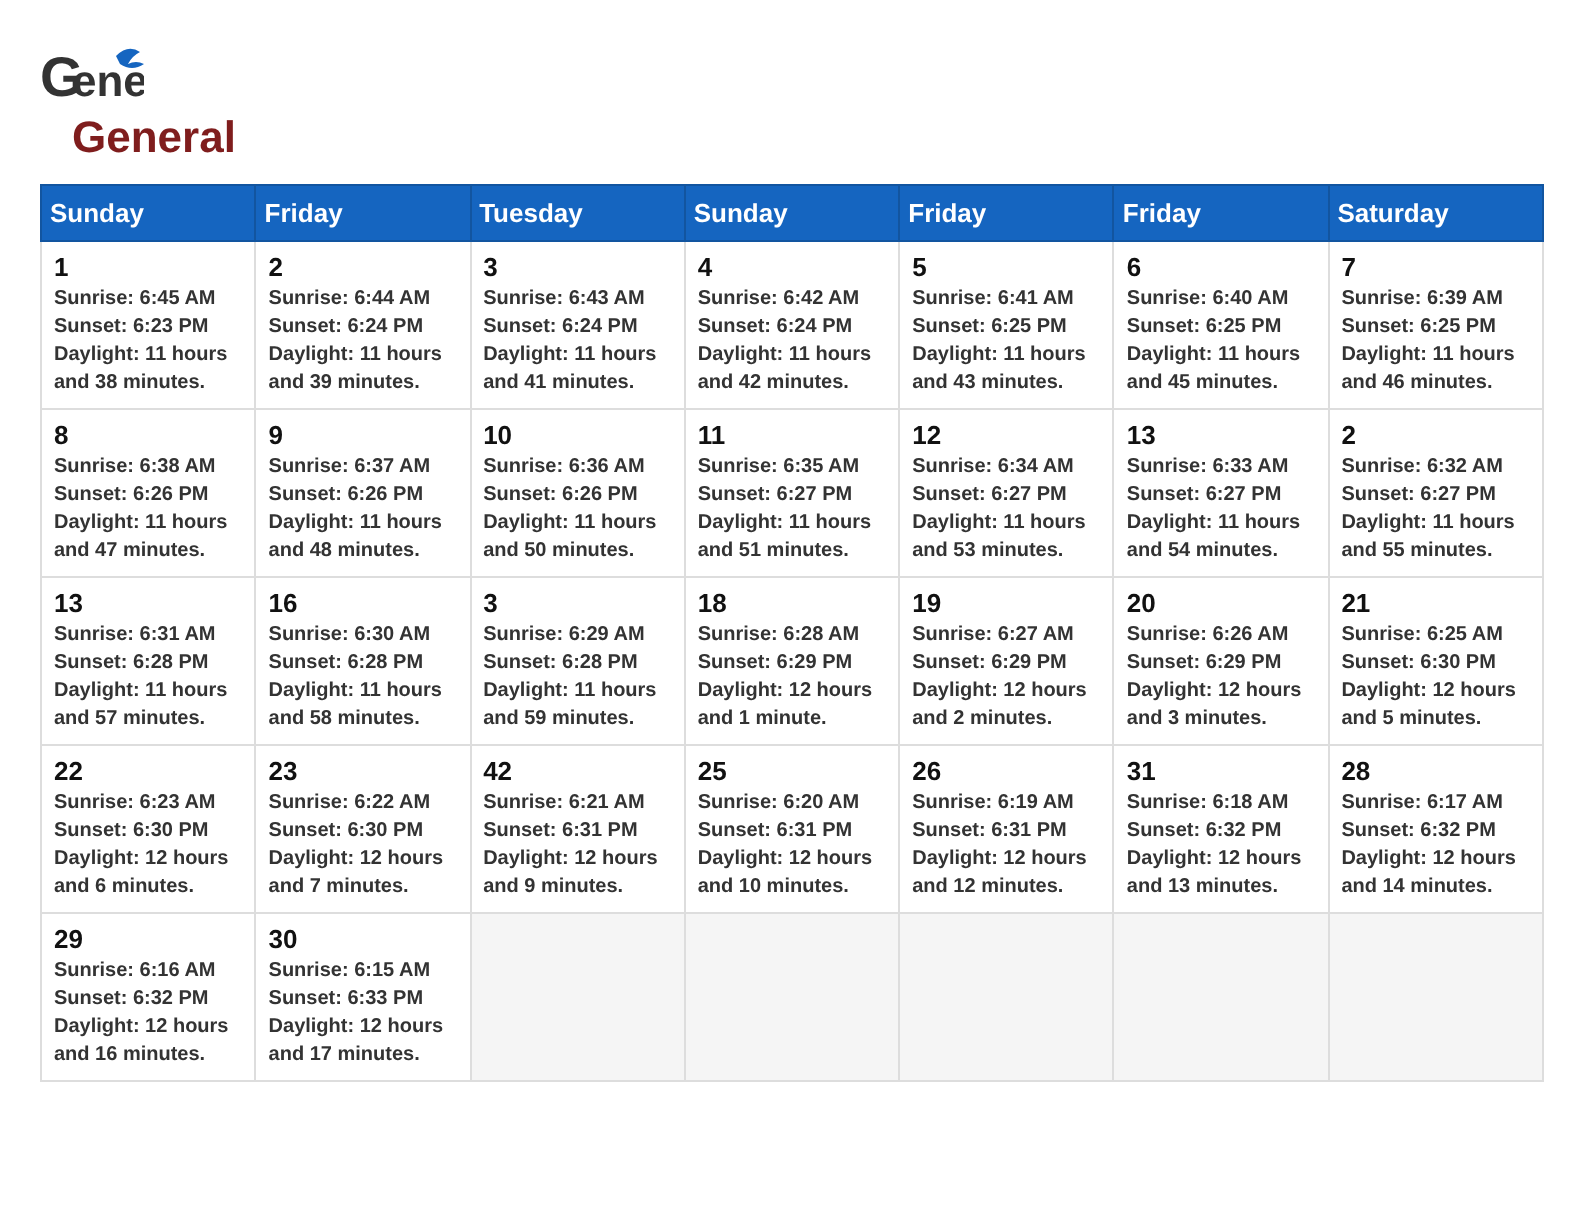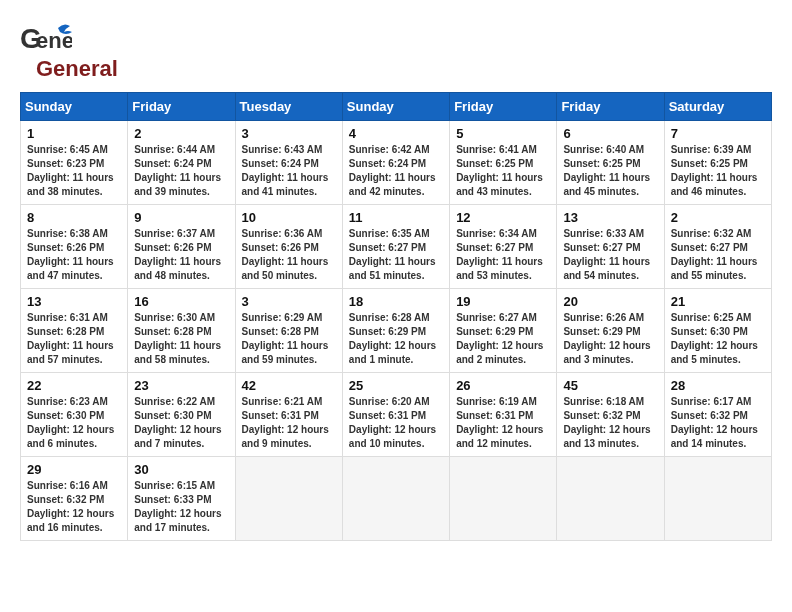--- a/index.html
+++ b/index.html
@@ -220,21 +220,21 @@
       </td>
         <td>
         <span class="day-number">25</span>
         <span class="day-info">Sunrise: 6:20 AM<br>Sunset: 6:31 PM<br>Daylight: 12 hours and 10 minutes.</span>
       </td>
         <td>
         <span class="day-number">26</span>
         <span class="day-info">Sunrise: 6:19 AM<br>Sunset: 6:31 PM<br>Daylight: 12 hours and 12 minutes.</span>
       </td>
         <td>
-        <span class="day-number">45</span>
+        <span class="day-number">31</span>
         <span class="day-info">Sunrise: 6:18 AM<br>Sunset: 6:32 PM<br>Daylight: 12 hours and 13 minutes.</span>
       </td>
         <td>
         <span class="day-number">28</span>
         <span class="day-info">Sunrise: 6:17 AM<br>Sunset: 6:32 PM<br>Daylight: 12 hours and 14 minutes.</span>
       </td>
       </tr>
       <tr>
         <td>
         <span class="day-number">29</span>

